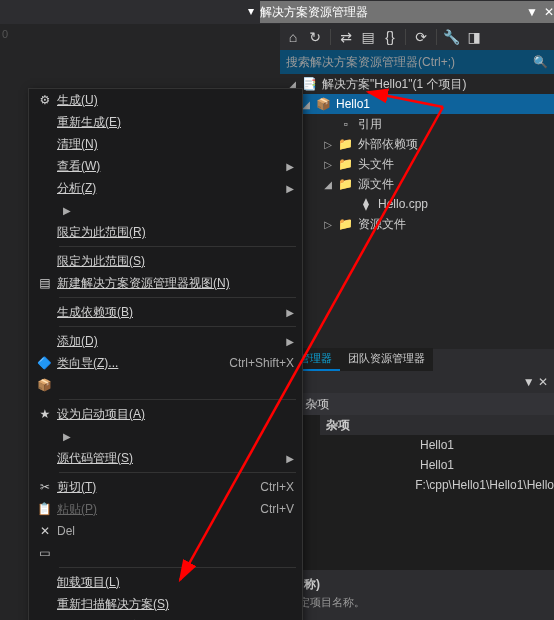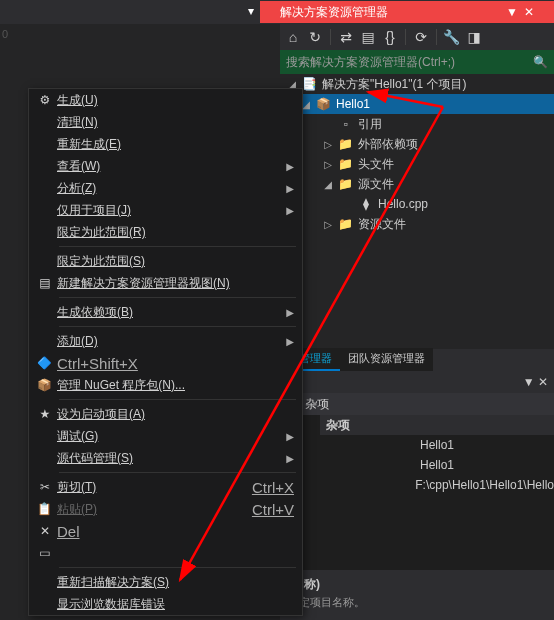--- a/index.html
+++ b/index.html
@@ -1,31 +1,31 @@
 <!DOCTYPE html>
 <html><head>
   <meta charset="utf-8">
   <style>
     * { margin: 0; padding: 0; box-sizing: border-box; font-family: "Microsoft YaHei", "Segoe UI", sans-serif; }
     body { background: #1e1e1e; width: 554px; height: 620px; overflow: hidden; position: relative; color: #ccc; font-size: 12px; }
     
     .top-bar { height: 24px; background: #2d2d30; display: flex; align-items: center; padding-left: 260px; position: relative; }
     .top-bar .arrow { position:absolute; left:248px; top:4px; color:#fff; }
-    .panel-title { background: #ef4444; color: #fff; height: 22px; display: flex; align-items: center; padding: 0 20px; flex:1; }
+    .panel-title { background: #737373; color: #fff; height: 22px; display: flex; align-items: center; padding: 0 0; flex:1; }
     .panel-title-right { display:flex; gap:6px; margin-left:auto; }
     .panel-title-right span { cursor:pointer; }
     
     .left-panel { position: absolute; left:0; top:24px; width:280px; height:600px; background:#252526; }
     .left-num { position:absolute; left:2px; top:4px; color:#555; font-size:11px; }
     
     .toolbar { position: absolute; left: 280px; right: 0; top: 24px; height: 26px; background: #2d2d30; display: flex; align-items: center; padding: 0 4px; gap: 4px; }
     .toolbar .tb-icon { width: 18px; height: 18px; display: flex; align-items: center; justify-content: center; color: #d0d0d0; font-size: 14px; cursor:pointer; }
     .toolbar .sep { width: 1px; height: 16px; background: #444; margin: 0 2px; }
     
-    .search-bar { position: absolute; left: 280px; right: 0; top: 50px; height: 24px; background: #14532d; display: flex; align-items: center; padding: 0 6px; color:#999; }
+    .search-bar { position: absolute; left: 280px; right: 0; top: 50px; height: 24px; background: #0c4a6e; display: flex; align-items: center; padding: 0 6px; color:#999; }
     .search-bar .mag { margin-left:auto; color:#ccc; cursor:pointer; }
     
     .tree { position: absolute; left: 280px; right: 0; top: 74px; background: #252526; height: 280px; }
     .tree-row { height: 20px; display: flex; align-items: center; padding-left: 6px; gap: 4px; }
     .tree-row.selected { background: #0e639c; color: #fff; }
     .tree-row .expander { width: 12px; text-align: center; color: #aaa; font-size:10px; }
     .tree-row .icon { width: 16px; display:flex; align-items:center; justify-content:center; }
     .tree-row.lvl1 { padding-left: 20px; }
     .tree-row.lvl2 { padding-left: 42px; }
     .tree-row.lvl3 { padding-left: 62px; }
@@ -48,21 +48,21 @@
     
     .prop-desc { position:absolute; left:280px; right:0; bottom:0; height:50px; background:#2d2d30; padding:6px 8px; }
     .prop-desc .title { font-weight:bold; color:#ccc; }
     .prop-desc .body { color:#999; font-size:11px; margin-top:2px; }
     
     
     .ctx-menu { position: absolute; left: 28px; top: 88px; width: 275px; background: #1b1b1c; border: 1px solid #333; box-shadow: 2px 2px 8px rgba(0,0,0,0.5); z-index: 100; }
     .ctx-item { height: 22px; display: flex; align-items: center; padding: 0 8px 0 4px; color: #d0d0d0; font-size: 12px; cursor: default; }
     .ctx-item .icon-col { width: 24px; display: flex; align-items: center; justify-content: center; color: #d0d0d0; }
     .ctx-item .label-col { flex: 1; text-decoration: underline; }
-    .ctx-item .shortcut-col { color: #aaa; font-size: 15px; text-decoration: underline; }
+    .ctx-item .shortcut-col { color: #aaa; font-size: 12px; }
     .ctx-item .submenu-arrow { color: #aaa; font-size: 10px; padding-left: 6px; }
     .ctx-sep { height: 1px; background: #333; margin: 3px 6px 3px 30px; }
     .ctx-item.disabled { color: #666; }
     
     .red-arrow { position: absolute; z-index: 200; pointer-events: none; }
   </style>
 </head>
 <body>
 
 <div class="top-bar">
@@ -184,39 +184,38 @@
   <div class="body">指定项目名称。</div>
 </div>
 
 <div class="ctx-menu" id="ctx-menu">
     <div class="ctx-item">
       <span class="icon-col">⚙</span>
       <span class="label-col">生成(U)</span>
     </div>
     <div class="ctx-item">
       <span class="icon-col"></span>
+      <span class="label-col">重新生成(E)</span>
+    </div>
+    <div class="ctx-item">
+      <span class="icon-col"></span>
       <span class="label-col">清理(N)</span>
     </div>
     <div class="ctx-item">
       <span class="icon-col"></span>
-      <span class="label-col">重新生成(E)</span>
-    </div>
-    <div class="ctx-item">
-      <span class="icon-col"></span>
       <span class="label-col">查看(W)</span>
       <span class="submenu-arrow">▶</span>
     </div>
     <div class="ctx-item">
       <span class="icon-col"></span>
       <span class="label-col">分析(Z)</span>
       <span class="submenu-arrow">▶</span>
     </div>
     <div class="ctx-item">
       <span class="icon-col"></span>
-      <span class="label-col">仅用于项目(J)</span>
       <span class="submenu-arrow">▶</span>
     </div>
     <div class="ctx-item">
       <span class="icon-col"></span>
       <span class="label-col">限定为此范围(R)</span>
     </div>
     <div class="ctx-sep"></div>
     <div class="ctx-item">
       <span class="icon-col"></span>
       <span class="label-col">限定为此范围(S)</span>
@@ -232,34 +231,33 @@
       <span class="submenu-arrow">▶</span>
     </div>
     <div class="ctx-sep"></div>
     <div class="ctx-item">
       <span class="icon-col"></span>
       <span class="label-col">添加(D)</span>
       <span class="submenu-arrow">▶</span>
     </div>
     <div class="ctx-item">
       <span class="icon-col">🔷</span>
+      <span class="label-col">类向导(Z)...</span>
       <span class="shortcut-col">Ctrl+Shift+X</span>
     </div>
     <div class="ctx-item">
       <span class="icon-col">📦</span>
-      <span class="label-col">管理 NuGet 程序包(N)...</span>
     </div>
     <div class="ctx-sep"></div>
     <div class="ctx-item">
       <span class="icon-col">★</span>
       <span class="label-col">设为启动项目(A)</span>
     </div>
     <div class="ctx-item">
       <span class="icon-col"></span>
-      <span class="label-col">调试(G)</span>
       <span class="submenu-arrow">▶</span>
     </div>
     <div class="ctx-item">
       <span class="icon-col"></span>
       <span class="label-col">源代码管理(S)</span>
       <span class="submenu-arrow">▶</span>
     </div>
     <div class="ctx-sep"></div>
     <div class="ctx-item">
       <span class="icon-col">✂</span>
@@ -272,20 +270,24 @@
       <span class="shortcut-col">Ctrl+V</span>
     </div>
     <div class="ctx-item">
       <span class="icon-col">✕</span>
       <span class="shortcut-col">Del</span>
     </div>
     <div class="ctx-item">
       <span class="icon-col">▭</span>
     </div>
     <div class="ctx-sep"></div>
+    <div class="ctx-item">
+      <span class="icon-col"></span>
+      <span class="label-col">卸载项目(L)</span>
+    </div>
     <div class="ctx-item">
       <span class="icon-col"></span>
       <span class="label-col">重新扫描解决方案(S)</span>
     </div>
     <div class="ctx-item">
       <span class="icon-col"></span>
       <span class="label-col">显示浏览数据库错误</span>
     </div>
   </div>
 

